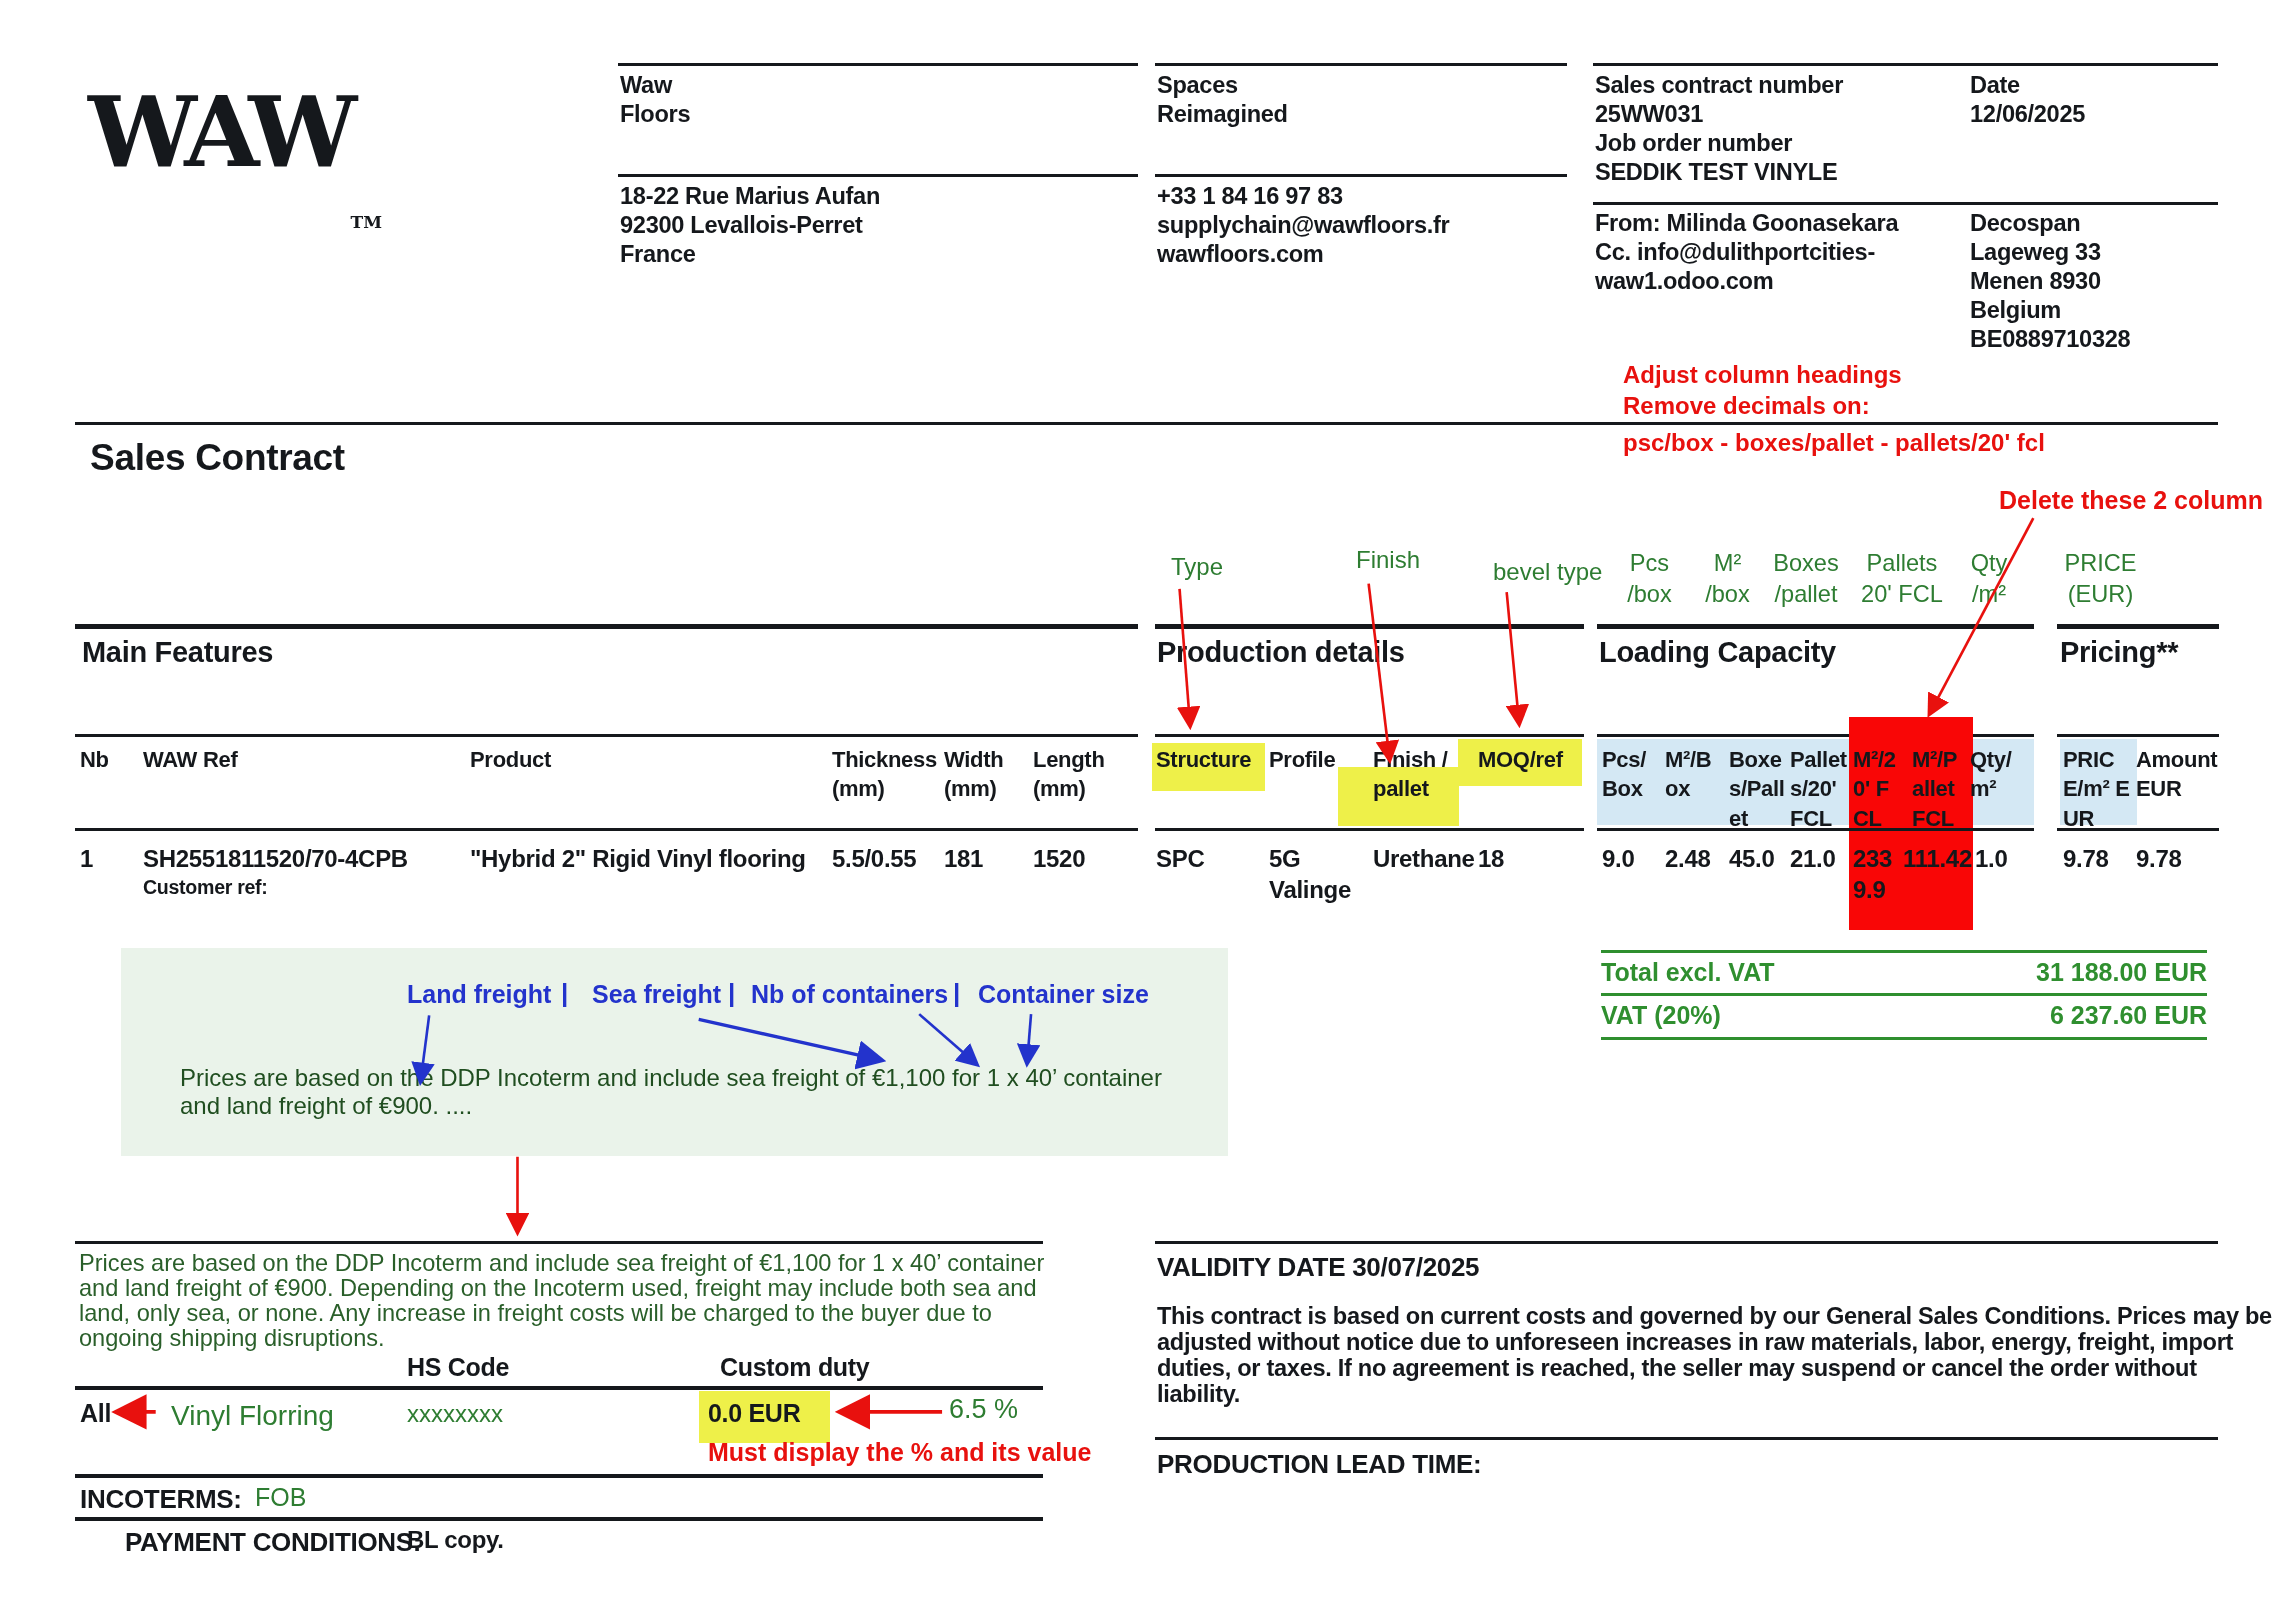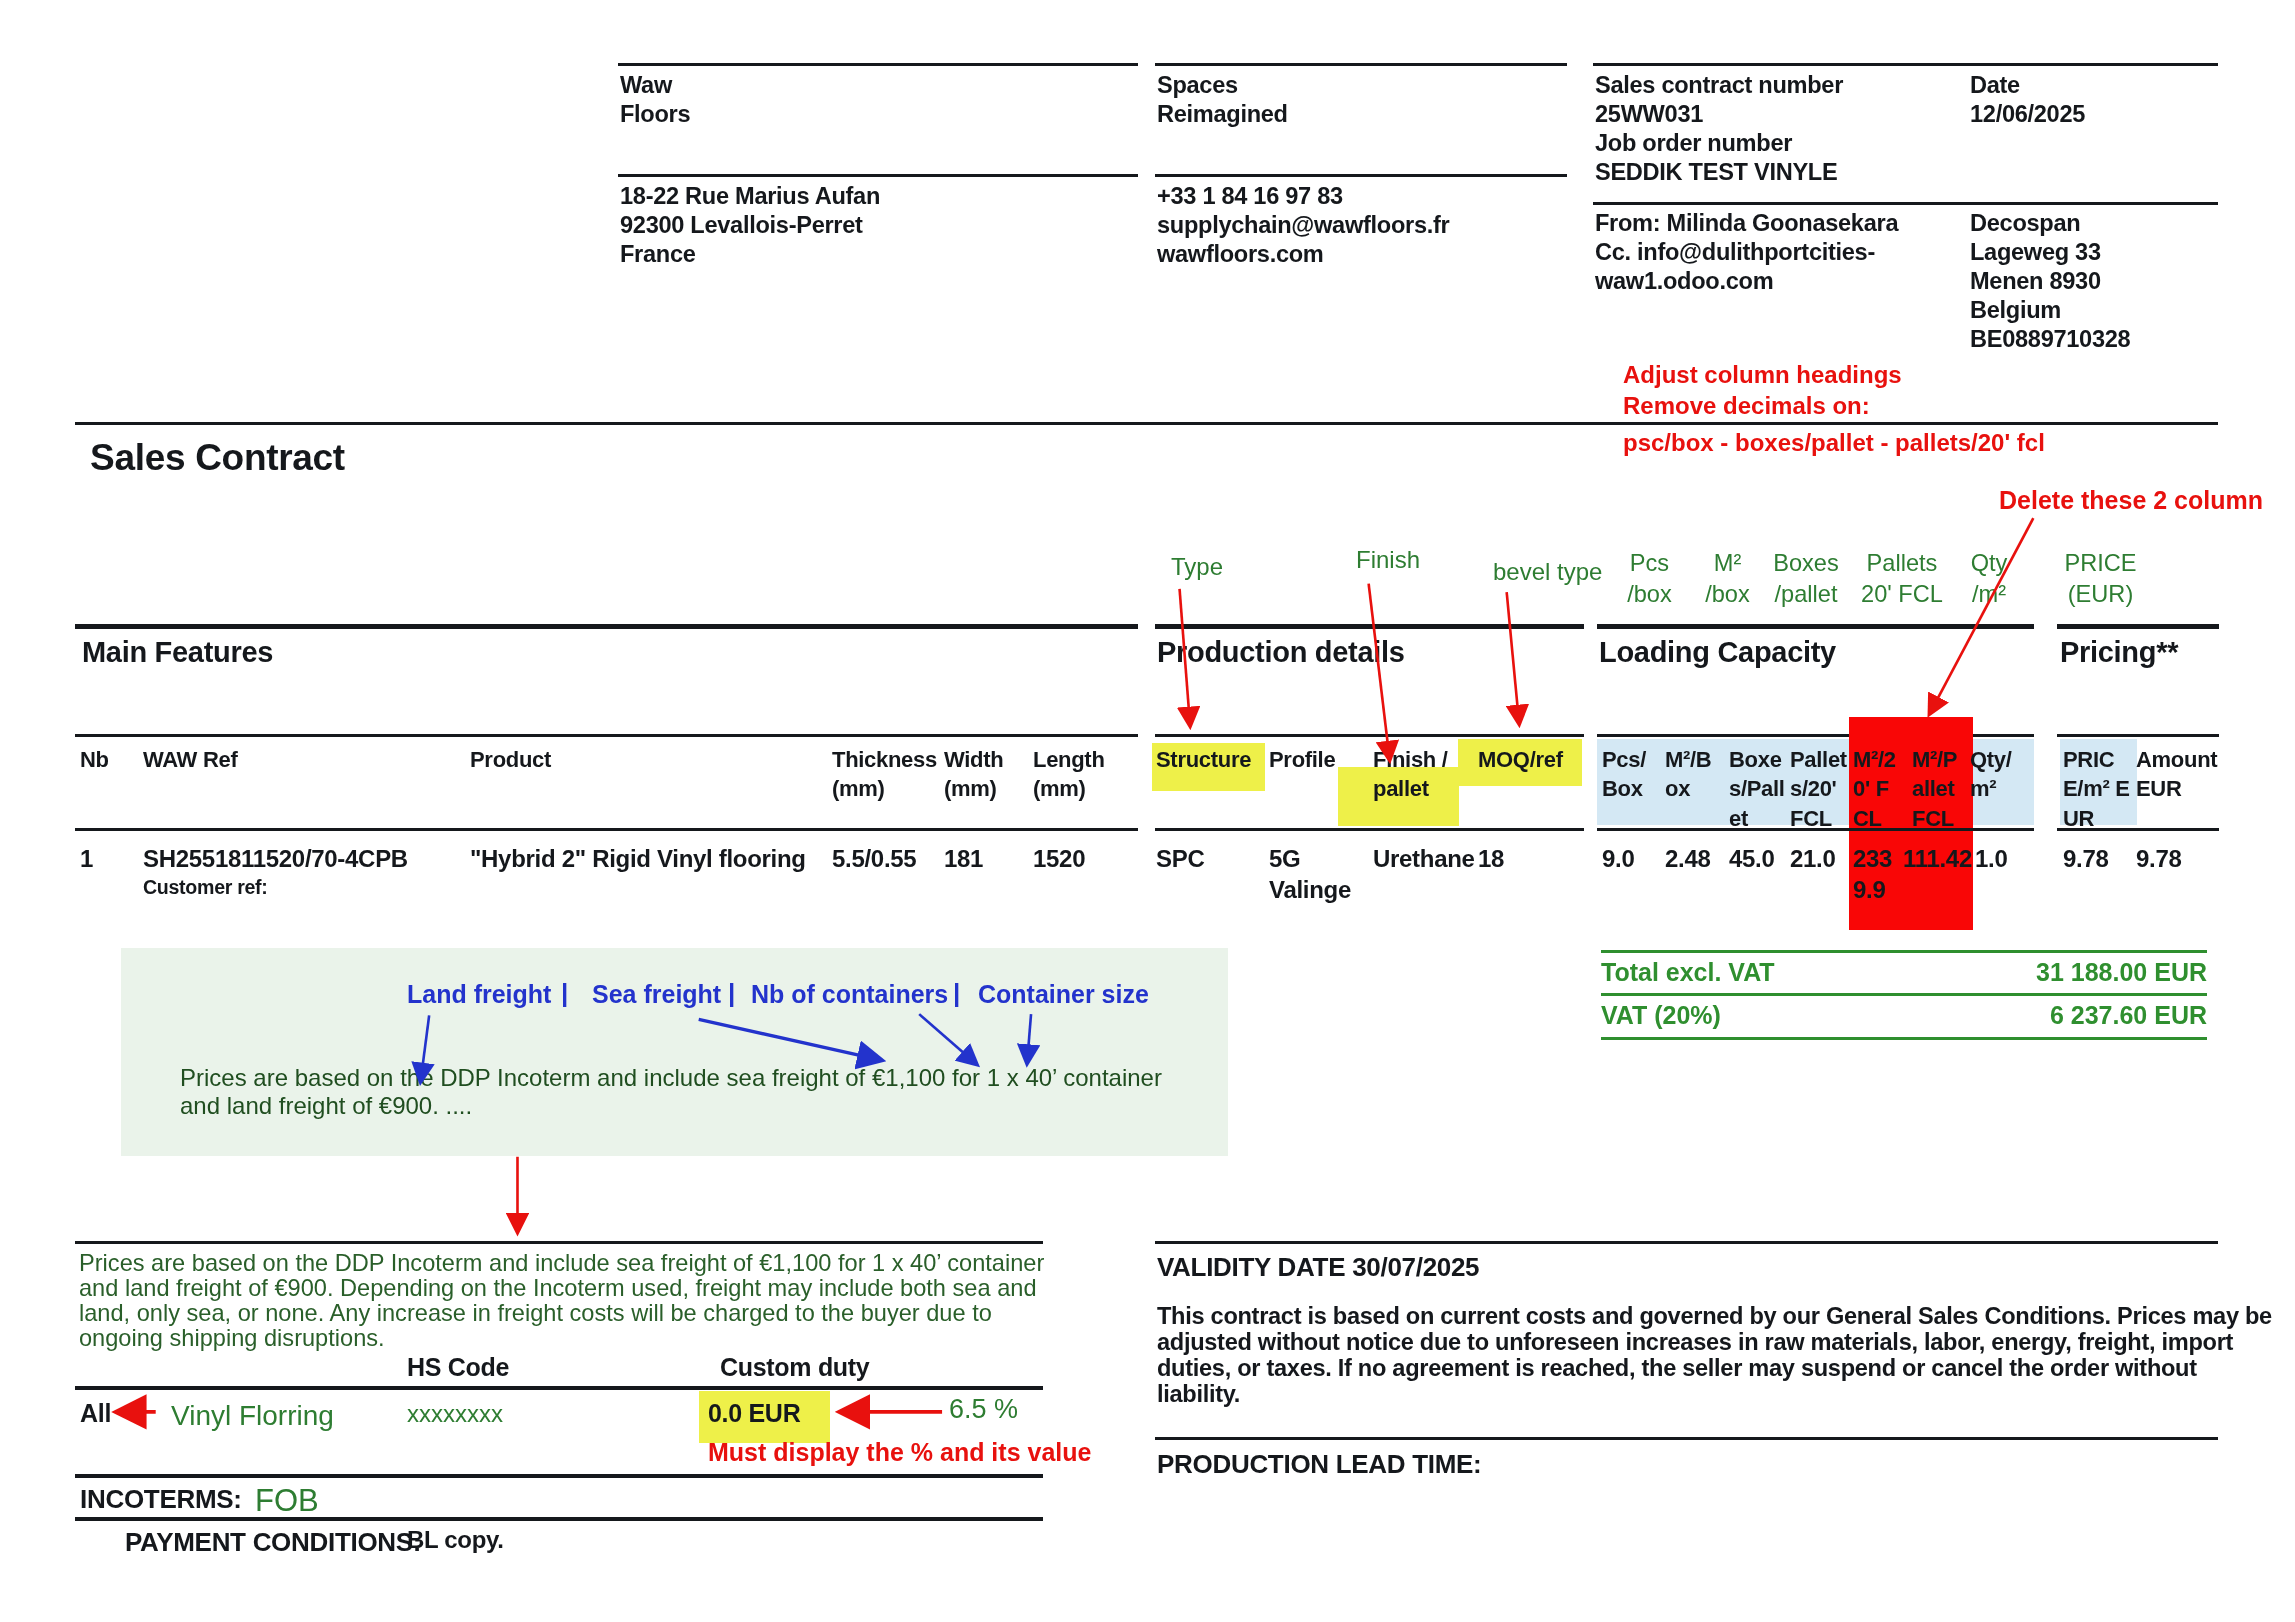--- a/index.html
+++ b/index.html
@@ -27,20 +27,23 @@
   .logo{font-family:"DejaVu Serif",serif;font-weight:bold;font-size:97px;letter-spacing:-6.5px;
         transform:scaleY(1.05);transform-origin:top left;}
   svg.overlay{position:absolute;left:0;top:0;z-index:9;pointer-events:none;}
   .z1{z-index:1}.z2{z-index:2}.z3{z-index:3}.z4{z-index:4}
 </style>
 </head>
 <body>
 
 <div id="canvas">
 
+  <div class="abs" style="left:88px;top:75px;">
+    <span class="logo">WAW</span><span style="font-size:17px;font-weight:bold;font-family:'DejaVu Serif',serif;vertical-align:-62px;">TM</span>
+  </div>
 
   <div class="abs rule" style="left:618px;top:63px;width:520px;height:2.6px;"></div>
   <div class="abs rule" style="left:1155px;top:63px;width:412px;height:2.6px;"></div>
   <div class="abs rule" style="left:1593px;top:63px;width:625px;height:2.6px;"></div>
   <div class="abs rule" style="left:618px;top:174px;width:520px;height:2.6px;"></div>
   <div class="abs rule" style="left:1155px;top:174px;width:412px;height:2.6px;"></div>
   <div class="abs rule" style="left:1593px;top:202px;width:625px;height:2.6px;"></div>
 
   <div class="abs doc h36" style="left:620px;top:71px;">
     <div>Waw</div>
@@ -248,21 +251,21 @@
   <div class="abs hl-yellow" style="left:699px;top:1391px;width:131px;height:52px;"></div>
   <div class="abs doc" style="left:80px;top:1399px;font-size:25px;">All</div>
   <div class="abs ann-green" style="left:171px;top:1400px;font-size:28px;">Vinyl Florring</div>
   <div class="abs ann-green" style="left:407px;top:1400px;font-size:24px;">xxxxxxxx</div>
   <div class="abs doc z4" style="left:708px;top:1399px;font-size:25px;">0.0 EUR</div>
   <div class="abs ann-green" style="left:949px;top:1394px;font-size:27px;">6.5 %</div>
   <div class="abs ann-red" style="left:708px;top:1438px;font-size:25px;">Must display the % and its value</div>
 
   <div class="abs rule" style="left:75px;top:1474px;width:968px;height:3.9px;"></div>
   <div class="abs doc" style="left:80px;top:1484px;font-size:26px;">INCOTERMS:</div>
-  <div class="abs ann-green" style="left:255px;top:1483px;font-size:31px;">FOB</div>
+  <div class="abs ann-green" style="left:255px;top:1483px;font-size:25px;">FOB</div>
 
   <div class="abs rule" style="left:75px;top:1517px;width:968px;height:3.9px;"></div>
   <div class="abs doc" style="left:80px;top:1527px;font-size:26px;margin-left:45px;">PAYMENT CONDITIONS:</div>
   <div class="abs doc" style="left:407px;top:1526px;font-size:24px;line-height:27.5px;">
     <div>BL copy.</div>
   </div>
 
   <div class="abs rule" style="left:1155px;top:1241px;width:1063px;height:3.3px;"></div>
   <div class="abs doc" style="left:1157px;top:1252px;font-size:26px;">VALIDITY DATE 30/07/2025</div>
   <div class="abs doc" style="left:1157px;top:1303px;font-size:23.6px;line-height:26px;font-weight:600;">

